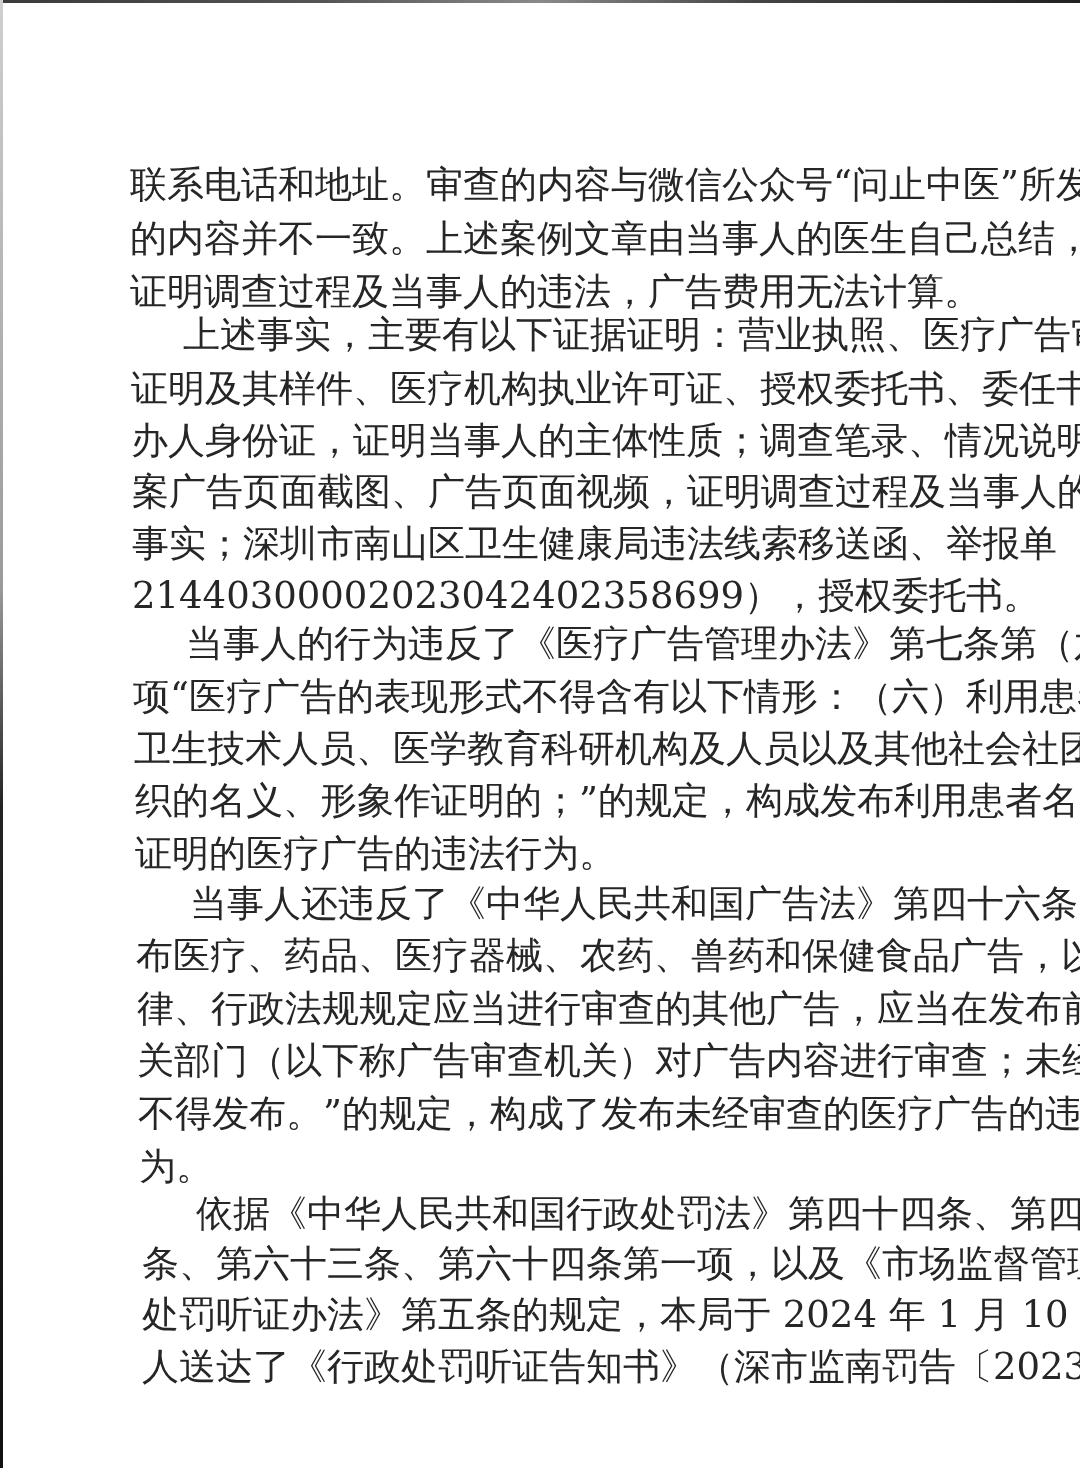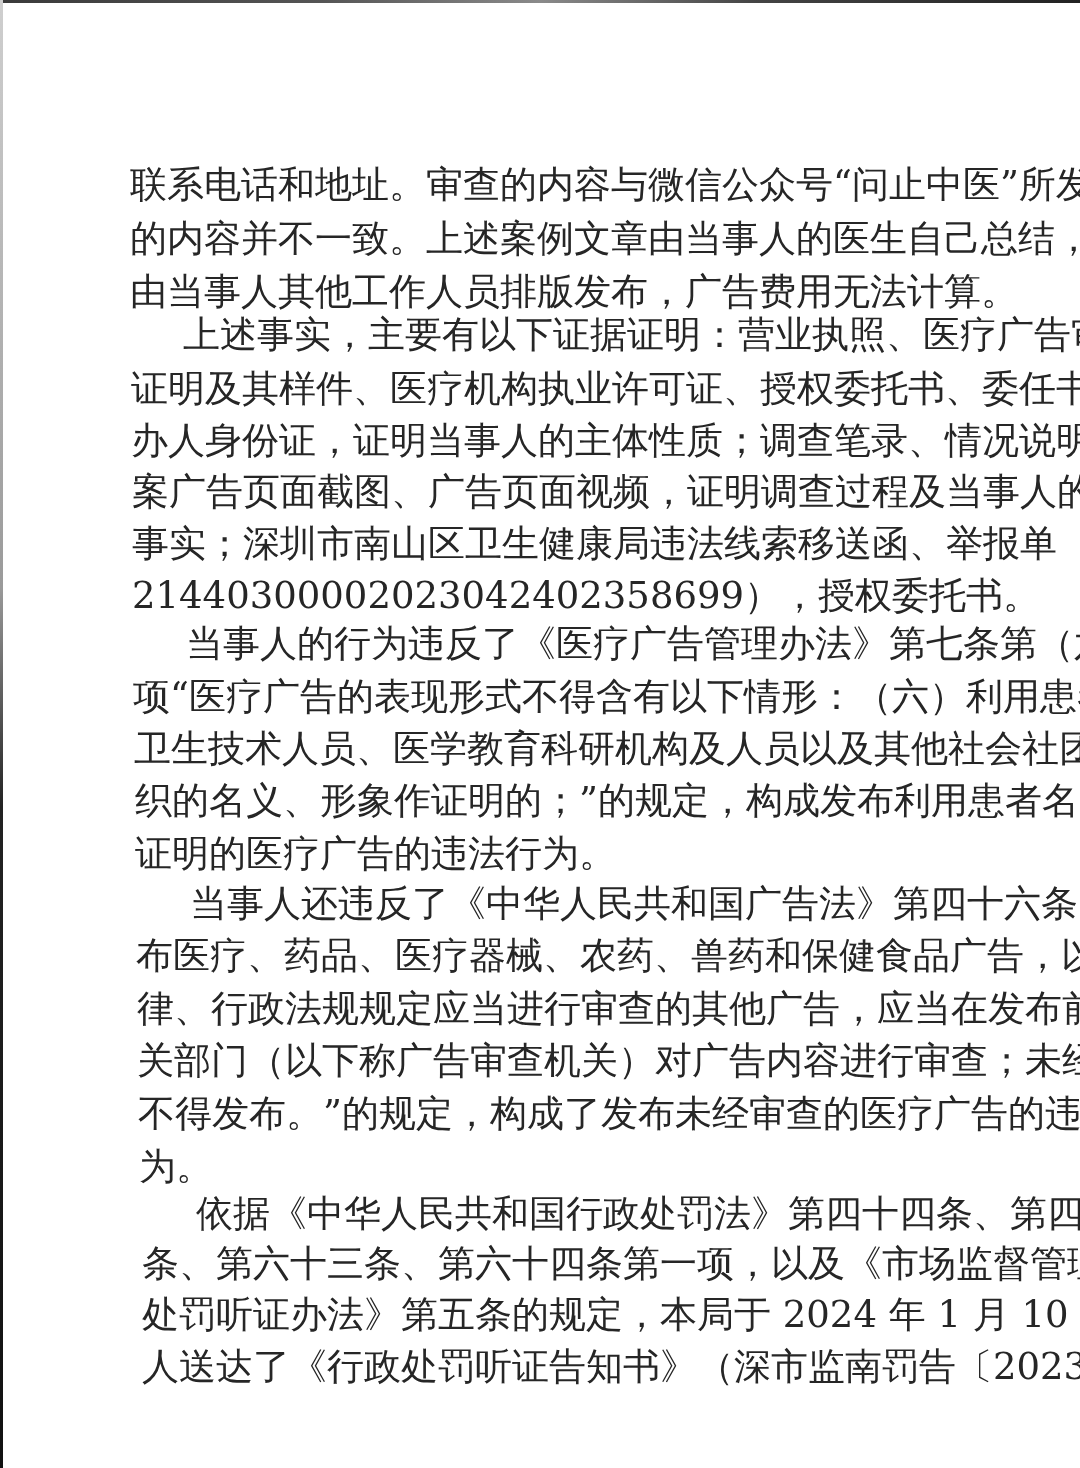--- a/index.html
+++ b/index.html
@@ -49,21 +49,21 @@
 </head>
 <body>
 
 <div class="scan-border-top"></div>
 <div class="scan-border-left"></div>
 
 <div class="page">
 
   <div class="line" style="left:130px; top:159px; width:808px;">联系电话和地址。审查的内容与微信公众号“问止中医”所发布</div>
   <div class="line" style="left:130px; top:213px; width:808px;">的内容并不一致。上述案例文章由当事人的医生自己总结，再交</div>
-  <div class="line last" style="left:130px; top:266px; width:808px;">由当事人其他工作人员排版发布，广告费用无法计算。</div>
+  <div class="line last" style="left:130px; top:266px; width:808px;">证明调查过程及当事人的违法，广告费用无法计算。</div>
 
   <div class="line" style="left:183px; top:309px; width:755px;">上述事实，主要有以下证据证明：营业执照、医疗广告审查</div>
   <div class="line" style="left:131px; top:363px; width:808px;">证明及其样件、医疗机构执业许可证、授权委托书、委任书、经</div>
   <div class="line" style="left:131px; top:415px; width:808px;">办人身份证，证明当事人的主体性质；调查笔录、情况说明、涉</div>
   <div class="line" style="left:132px; top:466px; width:808px;">案广告页面截图、广告页面视频，证明调查过程及当事人的违法</div>
   <div class="line" style="left:132px; top:518px; width:808px;">事实；深圳市南山区卫生健康局违法线索移送函、举报单（编号：</div>
   <div class="line last" style="left:132px; top:570px; width:808px;">21440300002023042402358699），授权委托书。</div>
 
   <div class="line" style="left:186px; top:618px; width:755px;">当事人的行为违反了《医疗广告管理办法》第七条第（六）</div>
   <div class="line" style="left:133px; top:671px; width:808px;">项“医疗广告的表现形式不得含有以下情形：（六）利用患者、</div>

